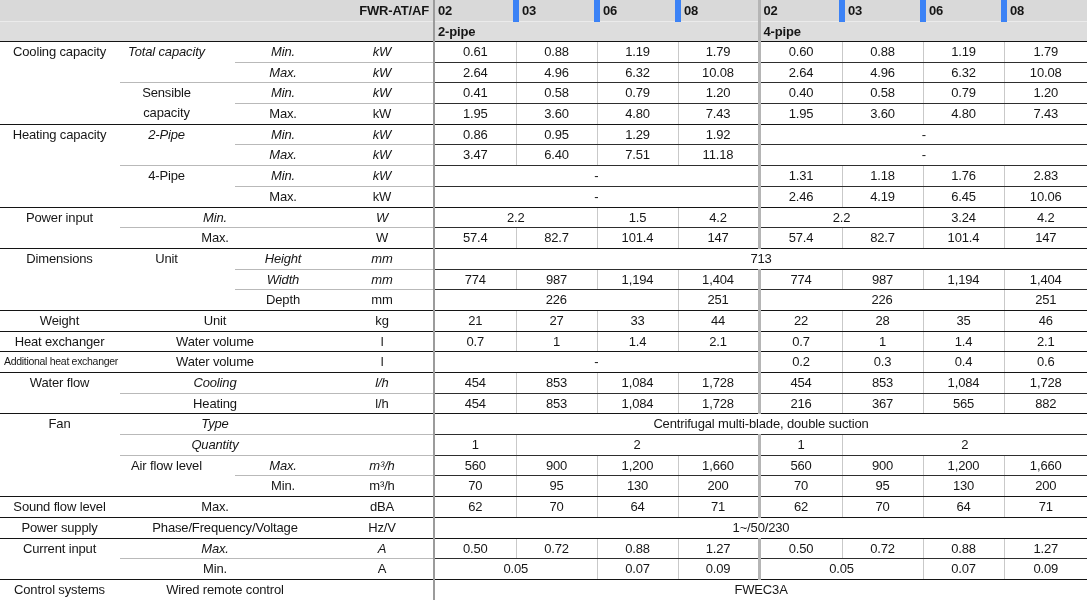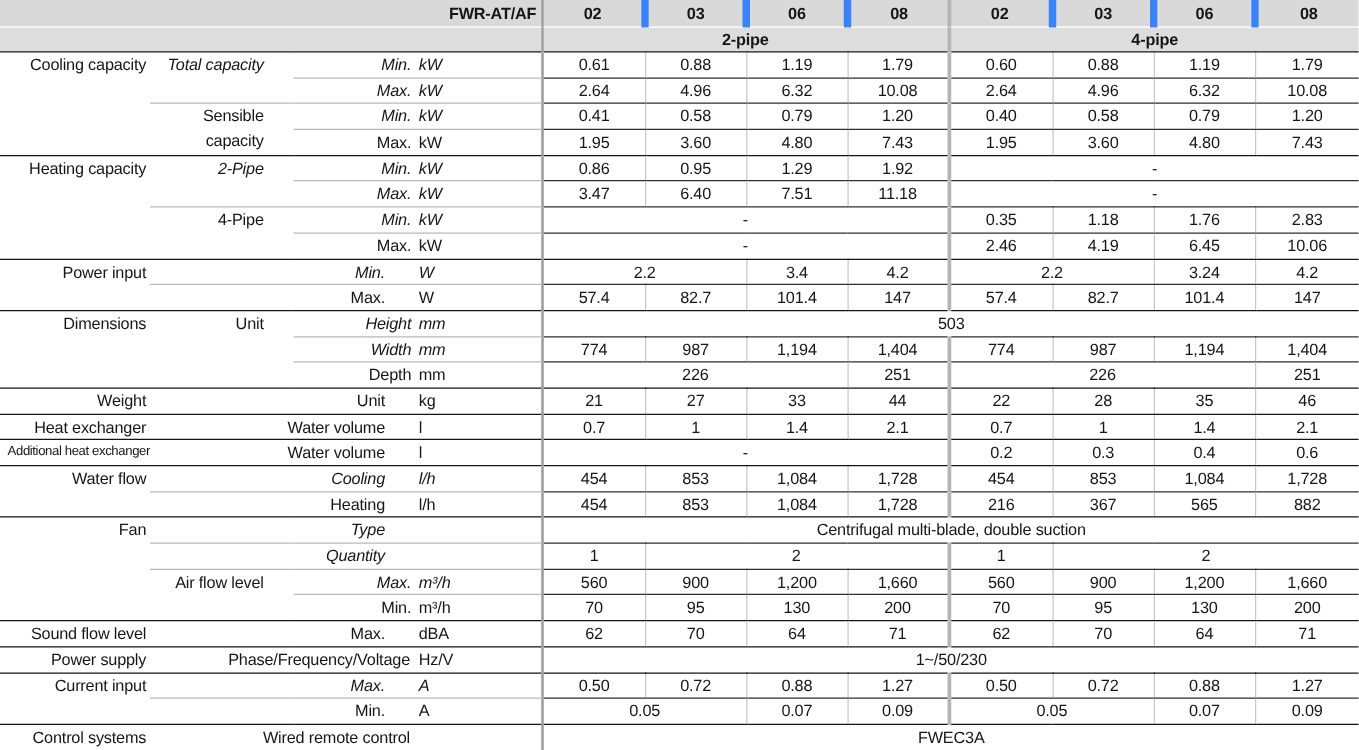--- a/index.html
+++ b/index.html
@@ -6,27 +6,27 @@
   body{width:1087px;height:600px;overflow:hidden;
        font-family:"Liberation Sans",sans-serif;color:#161616;}
   table{border-collapse:collapse;table-layout:fixed;width:1087px;letter-spacing:-0.15px;}
   col.c-l1{width:120px}col.c-l2{width:115px}col.c-l3{width:97px}col.c-u{width:102px}
   col.c-d{width:81px}col.c-d1{width:82px}col.c-d5{width:83px}col.c-d8{width:83px}
   th,td{font-size:13px;font-weight:normal;padding:0 3px;overflow:hidden;}
   thead th{background:#d9d9d9;font-weight:bold;height:21px;vertical-align:middle;}
   thead tr.hr1 th{border-bottom:1px solid #ebebeb;}
   thead tr.hr2 th{background:#dddddd;height:19px;border-bottom:1px solid #141414;}
   th.hl{text-align:right;padding-right:4px;}
-  th.hm,th.hg{text-align:center;}
+  th.hm,th.hg{text-align:left;}
   tbody td{height:19.7px;line-height:19.6px;}
-  .lab{text-align:right;vertical-align:top;padding-left:2px;white-space:normal;}
+  .lab{text-align:center;vertical-align:top;padding-left:2px;white-space:normal;}
   .l2{padding-right:24px;}
   .l2.wide{padding-right:4px;}
   .small{font-size:10.5px;letter-spacing:-0.3px;padding-right:0;margin-top:42px;}
-  .unit{text-align:left;vertical-align:middle;padding-right:4px;white-space:nowrap;}
+  .unit{text-align:center;vertical-align:middle;padding-right:4px;white-space:nowrap;}
   .val{text-align:center;vertical-align:middle;white-space:nowrap;
        border-bottom:1px solid #2e2e2e;}
   tr.end .val{border-bottom-color:#141414;}
   .lt{border-bottom:1px solid #b9b9b9;font-style:italic;}
   .dk{border-bottom:1px solid #141414;}
   .c0{border-left:2px solid #9b9b9b;}
   .grp{border-left:3px solid #b5b5b5;}
   .cv{border-left:1px solid #c9c9c9;}
   .hv{border-left:6px solid #3b82f6;}
 </style>
@@ -137,40 +137,40 @@
           <td class="val cv">6.40</td>
           <td class="val cv">7.51</td>
           <td class="val cv">11.18</td>
           <td class="val grp" colspan="4">-</td>
         </tr>
         <tr>
           <td class="lab l2 dk" rowspan="2">4-Pipe</td>
           <td class="lab l3 lt">Min.</td>
           <td class="unit lt">kW</td>
           <td class="val c0" colspan="4">-</td>
-          <td class="val grp">0.35</td>
+          <td class="val grp">1.31</td>
           <td class="val cv">1.18</td>
           <td class="val cv">1.76</td>
           <td class="val cv">2.83</td>
         </tr>
         <tr class="end">
           <td class="lab l3 dk">Max.</td>
           <td class="unit dk">kW</td>
           <td class="val c0" colspan="4">-</td>
           <td class="val grp">2.46</td>
           <td class="val cv">4.19</td>
           <td class="val cv">6.45</td>
           <td class="val cv">10.06</td>
         </tr>
         <tr>
           <td class="lab l1 dk" rowspan="2">Power input</td>
           <td class="lab l2 lt" colspan="2">Min.</td>
           <td class="unit lt">W</td>
           <td class="val c0" colspan="2">2.2</td>
-          <td class="val cv">3.4</td>
+          <td class="val cv">1.5</td>
           <td class="val cv">4.2</td>
           <td class="val grp" colspan="2">2.2</td>
           <td class="val cv">3.24</td>
           <td class="val cv">4.2</td>
         </tr>
         <tr class="end">
           <td class="lab l2 dk" colspan="2">Max.</td>
           <td class="unit dk">W</td>
           <td class="val c0">57.4</td>
           <td class="val cv">82.7</td>
@@ -179,21 +179,21 @@
           <td class="val grp">57.4</td>
           <td class="val cv">82.7</td>
           <td class="val cv">101.4</td>
           <td class="val cv">147</td>
         </tr>
         <tr>
           <td class="lab l1 dk" rowspan="3">Dimensions</td>
           <td class="lab l2 dk" rowspan="3">Unit</td>
           <td class="lab l3 lt">Height</td>
           <td class="unit lt">mm</td>
-          <td class="val c0" colspan="8">503</td>
+          <td class="val c0" colspan="8">713</td>
         </tr>
         <tr>
           <td class="lab l3 lt">Width</td>
           <td class="unit lt">mm</td>
           <td class="val c0">774</td>
           <td class="val cv">987</td>
           <td class="val cv">1,194</td>
           <td class="val cv">1,404</td>
           <td class="val grp">774</td>
           <td class="val cv">987</td>

